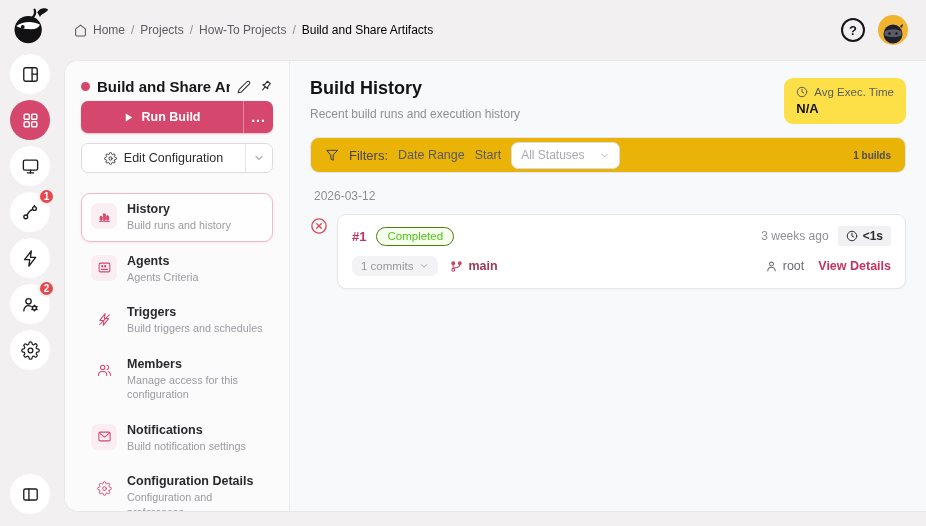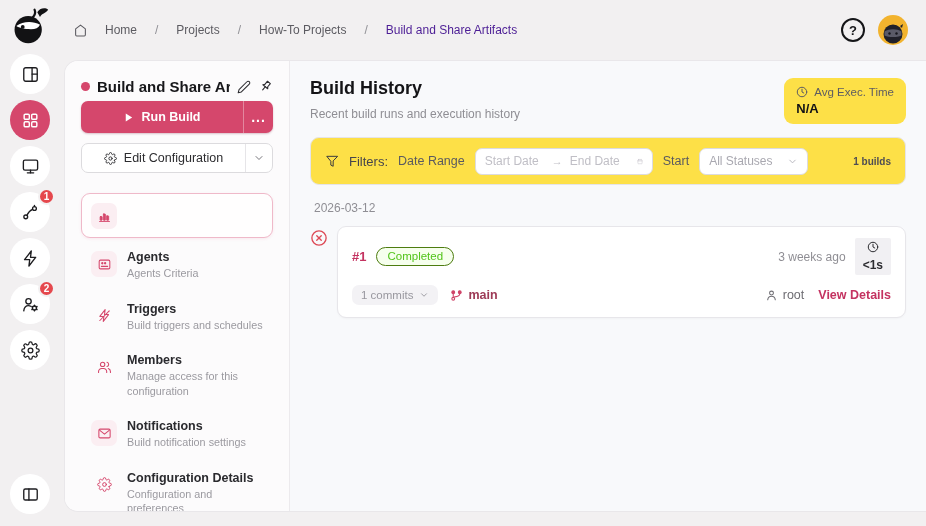--- a/index.html
+++ b/index.html
@@ -20,23 +20,23 @@
   .rail-btn.first { margin-top:0; }
   .rail-btn.active { background:#d5476c; color:#fff; }
   .rail-btn.last { margin-top:auto; }
   .badge { position:absolute; top:-4px; right:-5px; min-width:17px; height:17px; border-radius:9px;
            background:#e5484d; color:#fff; font-size:10px; font-weight:700;
            display:flex; align-items:center; justify-content:center; border:2px solid #f2f0f1; }
 
   
   .topbar { position:absolute; left:64px; right:0; top:0; height:60px;
             display:flex; align-items:center; padding:0 18px 0 10px; }
-  .breadcrumb { display:flex; align-items:center; gap:18px; font-size:12px; color:#5c5b61;justify-content:flex-end; }
+  .breadcrumb { display:flex; align-items:center; gap:6px; font-size:12px; color:#5c5b61;justify-content:flex-end; }
   .crumb { cursor:pointer; }
-  .crumb.current { color:#4c1d95; cursor:default; }
+  .crumb.current { color:#000000; cursor:default; }
   .sep { color:#908f95; }
   .top-actions { margin-left:auto; display:flex; gap:13px; align-items:center; }
   .help { width:24px; height:24px; border:2px solid #151518; border-radius:50%; background:transparent;
           display:flex; align-items:center; justify-content:center; font-weight:700; font-size:13px;
           color:#151518; cursor:pointer; }
   .avatar { width:30px; height:30px; border-radius:50%; background:#f2b32e; cursor:pointer;
             display:flex; align-items:flex-end; justify-content:center; overflow:hidden; }
 
   
   .panel { position:absolute; left:64px; top:60px; right:0; bottom:14px;
@@ -74,21 +74,21 @@
 
   
   .content { flex:1; background:#f8f9fb; padding:17px 20px; overflow:hidden; }
   .chead { display:flex; justify-content:space-between; align-items:flex-start; }
   .ctitle { font-size:18px; font-weight:700; color:#141417; }
   .csub { font-size:12px; color:#8f8e94; margin-top:8px; }
   .avg { background:#fde047; border-radius:9px; padding:8px 12px; }
   .avg-top { display:flex; gap:6px; align-items:center; color:#5d5c62; font-size:11.5px; }
   .avg-val { font-size:13px; font-weight:700; color:#121216; margin-top:3px; }
 
-  .filters { margin-top:13px; height:48px; background:#fde047; border:1px solid #e5e4e8; border-radius:9px;
+  .filters { margin-top:13px; height:36px; background:#eab308; border:1px solid #e5e4e8; border-radius:9px;
              display:flex; align-items:center; padding:12px 14px; gap:10px; }
   .flabel { font-size:13px; color:#47464c; }
   .flabel2 { font-size:12.5px; color:#5a5a60; }
   .range { height:27px; border:1px solid #dcdbdf; border-radius:7px; display:flex; align-items:center;
            padding:0 9px; gap:7px; width:178px; background:#fff; }
   .range input { border:none; outline:none; width:60px; font-size:12px; color:#555; background:transparent;
                  font-family:inherit; }
   .range input::placeholder { color:#c0bfc6; }
   .arrow { color:#c0bfc6; font-size:11px; }
   .select { height:27px; border:1px solid #dcdbdf; border-radius:7px; display:flex; align-items:center;
@@ -102,21 +102,21 @@
   .del { width:18px; height:18px; color:#dd4a56; margin-top:3px; cursor:pointer; background:none; border:none; padding:0; }
   .bcard { flex:1; background:#fff; border:1px solid #e7e6ea; border-radius:9px; padding:11px 14px 12px;
            box-shadow:0 1px 2px rgba(20,20,30,.03); }
   .br1 { display:flex; align-items:center; gap:10px; }
   .bnum { color:#c43361; font-weight:700; font-size:13px; }
   .status { font-size:11.5px; color:#52c41a; background:#f6ffed; border:1px solid #4d7c0f;
             border-radius:20px; padding:2px 10px 3px; }
   .br1-right { margin-left:auto; display:flex; gap:9px; align-items:center; }
   .ago { font-size:12px; color:#8f8e94; }
   .dur { background:#f1f0f3; border-radius:2px; padding:3px 8px; display:flex; gap:5px; align-items:center;
-         font-size:12px; font-weight:700; color:#2c2c30;flex-direction:column; }
+         font-size:12px; font-weight:700; color:#2c2c30; }
   .br2 { margin-top:10px; display:flex; align-items:center; gap:12px; }
   .commits { background:#f3f2f5; border-radius:7px; padding:4px 9px; font-size:11.5px; color:#98979e;
              display:flex; gap:6px; align-items:center; cursor:pointer; }
   .branch { display:flex; gap:5px; align-items:center; color:#9d3a56; font-size:12.5px; font-weight:600; }
   .branch .bic { color:#cf4468; }
   .br2-right { margin-left:auto; display:flex; gap:14px; align-items:center; }
   .user { display:flex; gap:5px; align-items:center; color:#6d6c72; font-size:12.5px; }
   .details { color:#c43361; font-size:12.5px; font-weight:700; cursor:pointer; }
 </style>
 </head>
@@ -298,20 +298,24 @@
 
       <div class="mitem active">
         <span class="micon">
           <svg viewBox="0 0 24 24" width="15" height="15" fill="currentColor" stroke="currentColor" stroke-width="1.4" stroke-linecap="round">
             <rect x="5" y="12" width="3.2" height="6" rx=".6"></rect>
               <rect x="10.2" y="8" width="3.2" height="10" rx=".6"></rect>
               <rect x="15.4" y="11" width="3.2" height="7" rx=".6"></rect>
               <line x1="4" y1="20" x2="20" y2="20" fill="none"></line>
           </svg>
         </span>
+        <div>
+          <div class="mtitle">History</div>
+          <div class="mdesc">Build runs and history</div>
+        </div>
       </div>
 
       <div class="mitem">
         <span class="micon">
           <svg viewBox="0 0 24 24" width="15" height="15" fill="none" stroke="currentColor" stroke-width="1.7" stroke-linecap="round" stroke-linejoin="round">
             <rect x="3.5" y="5" width="17" height="14" rx="2"></rect>
               <circle cx="8.5" cy="10" r="1" fill="currentColor"></circle>
               <circle cx="13" cy="10" r="1" fill="currentColor"></circle>
               <line x1="7" y1="15" x2="17" y2="15"></line>
           </svg>
@@ -396,31 +400,20 @@
         <div class="avg-val">N/A</div>
       </div>
     </div>
 
     <div class="filters">
       <svg viewBox="0 0 24 24" width="14" height="14" fill="none" stroke="#3a3a3e" stroke-width="1.7" stroke-linecap="round" stroke-linejoin="round">
         <polygon points="21 4 3 4 10 12.5 10 19 14 21 14 12.5"></polygon>
       </svg>
       <span class="flabel">Filters:</span>
       <span class="flabel2">Date Range</span>
-      <div class="range">
-        <input readonly="" placeholder="Start Date" style="">
-        <span class="arrow">→</span>
-        <input readonly="" placeholder="End Date" style="">
-        <svg viewBox="0 0 24 24" width="13" height="13" fill="none" stroke="#c0bfc6" stroke-width="1.8" stroke-linecap="round" stroke-linejoin="round">
-          <rect x="3.5" y="5" width="17" height="16" rx="2"></rect>
-            <line x1="8" y1="3" x2="8" y2="7"></line>
-            <line x1="16" y1="3" x2="16" y2="7"></line>
-            <line x1="3.5" y1="10" x2="20.5" y2="10"></line>
-        </svg>
-      </div>
       <span class="flabel2">Start</span>
       <div class="select">
         <span>All Statuses</span>
         <svg viewBox="0 0 24 24" width="11" height="11" fill="none" stroke="#b3b2ba" stroke-width="2" stroke-linecap="round" stroke-linejoin="round">
             <polyline points="6 9 12 15 18 9"></polyline>
           </svg>
       </div>
       <span class="builds-count">1 builds</span>
     </div>
 

